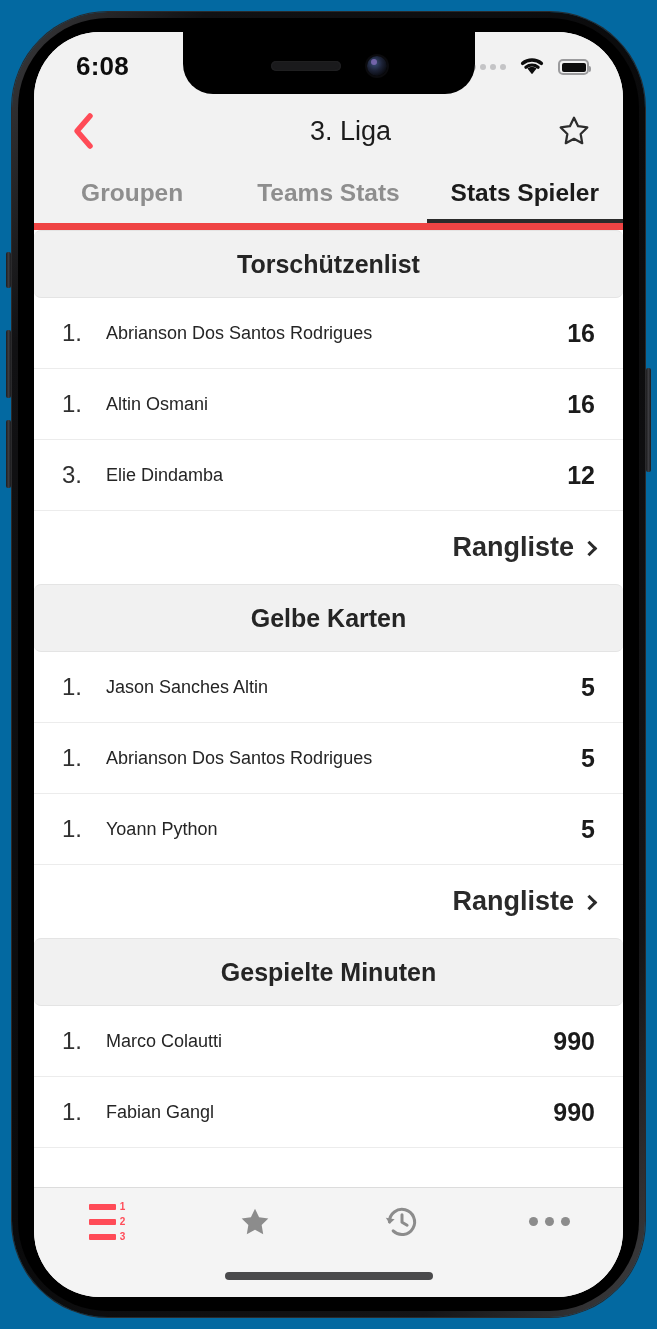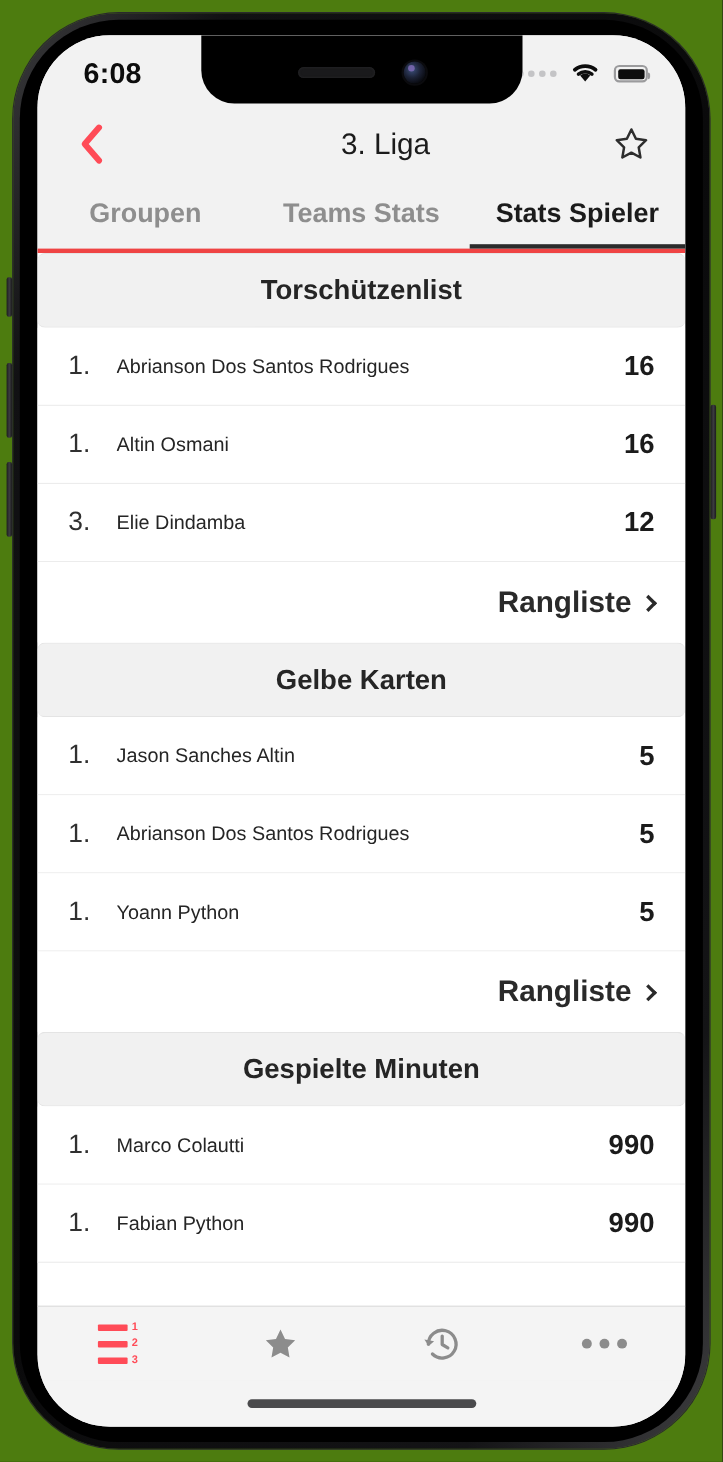--- a/index.html
+++ b/index.html
@@ -5,21 +5,21 @@
   * { box-sizing: border-box; margin: 0; padding: 0; }
   html, body {
     width: 657px; height: 1329px;
     background: #000000;
     font-family: "Liberation Sans", sans-serif;
     overflow: hidden;
   }
   .stage {
     position: relative;
     width: 657px; height: 1329px;
-    background: #4d7c0f;
+    background: #0369a1;
   }
 
   
   .phone-frame {
     position: absolute;
     left: 12px; top: 12px;
     width: 633px; height: 1305px;
     border-radius: 96px;
     background: linear-gradient(120deg,#3a3a3c 0%,#111113 14%,#0a0a0b 50%,#141416 84%,#3e3e40 100%);
     box-shadow: 0 0 0 1px #2a2a2c;
@@ -157,21 +157,21 @@
     display:flex; align-items:center; justify-content:center;
     cursor: pointer;
   }
 
   
   .tabs {
     flex: 0 0 62px;
     background: #f2f2f2;
     display: flex;
     align-items: stretch;
-    border-bottom: 4px solid #ef4444;
+    border-bottom: 7px solid #ef4444;
   }
   .tab {
     flex: 1;
     display: flex;
     align-items: center;
     justify-content: center;
     font-size: 24.5px;
     font-weight: 700;
     color: #8e8e8e;
     cursor: pointer;
@@ -403,21 +403,21 @@
       </div>
 
       <div class="section-header">Gespielte Minuten</div>
       <div class="row">
         <span class="rank">1.</span>
         <span class="pname">Marco Colautti</span>
         <span class="val">990</span>
       </div>
       <div class="row">
         <span class="rank">1.</span>
-        <span class="pname">Fabian Python</span>
+        <span class="pname">Fabian Gangl</span>
         <span class="val">990</span>
       </div>
     </div>
 
     <div class="tabbar">
       <div class="tabbar-item">
         <span class="rank-icon">
           <span class="line-wrap">
               <span class="bar"></span>
               <span class="num">1</span>

